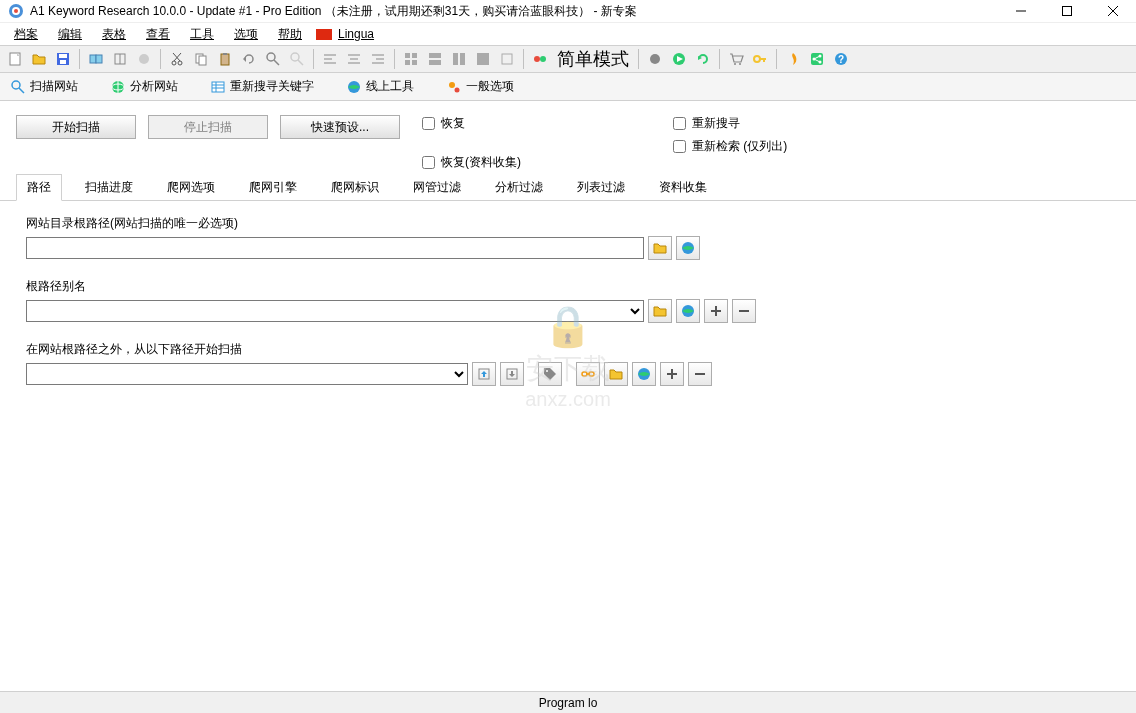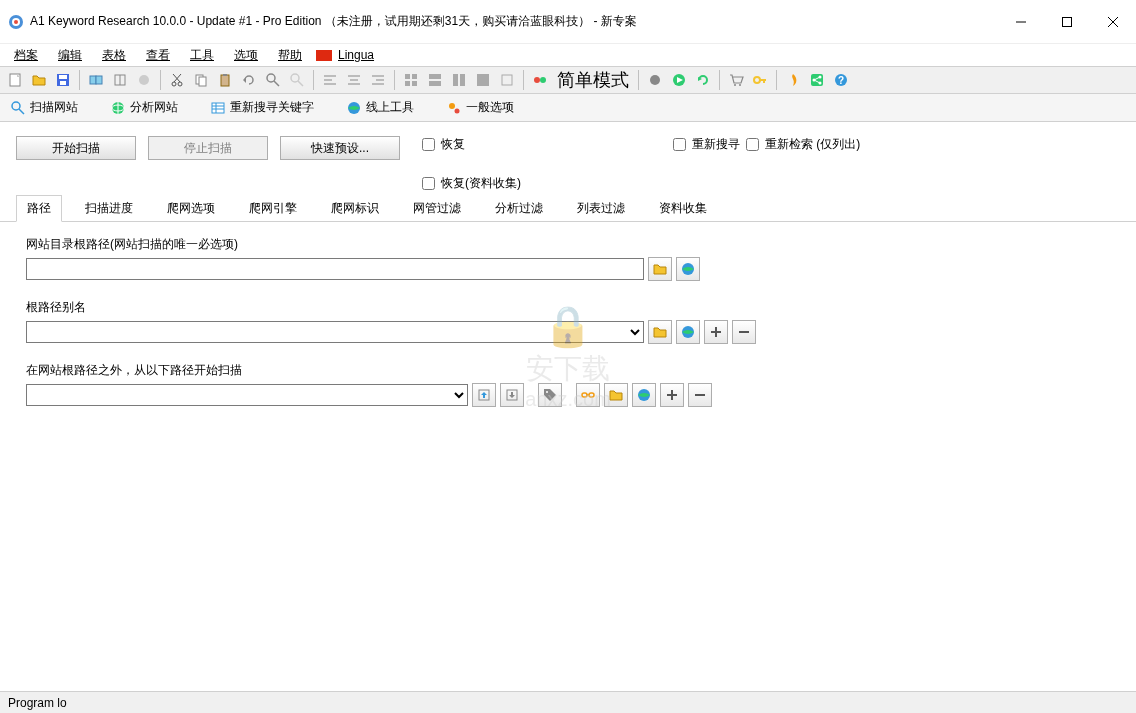--- a/index.html
+++ b/index.html
@@ -1,18 +1,18 @@
 <!DOCTYPE html>
 <html><head>
 <meta charset="utf-8">
 <style>
 * { margin: 0; padding: 0; box-sizing: border-box; font-family: "Microsoft YaHei", "Segoe UI", Tahoma, sans-serif; }
 body { width: 1136px; height: 713px; background: #fff; overflow: hidden; position: relative; font-size: 12px; color: #000; }
 
-.titlebar { height: 44px; background: #fff; display: flex; align-items: center; padding: 0 0 0 8px; border-bottom: 1px solid #eee; }
+.titlebar { height: 23px; background: #fff; display: flex; align-items: center; padding: 0 0 0 8px; border-bottom: 1px solid #eee; }
 .titlebar .app-icon { width: 16px; height: 16px; margin-right: 6px; }
 .titlebar .title { flex: 0 0 auto; font-size: 12px; color: #000; }
 .titlebar .spacer { flex: 1; }
 .win-btn { width: 46px; height: 30px; display: flex; align-items: center; justify-content: center; }
 .win-btn svg { width: 10px; height: 10px; }
 
 .menubar { height: 22px; background: #fff; display: flex; align-items: center; padding: 0 4px; gap: 0; }
 .menubar .mitem { padding: 3px 10px; font-size: 12px; cursor: default; text-decoration: underline; }
 .menubar .flag { width: 16px; height: 11px; background: #de2910; margin-left: 4px; margin-right: 4px; }
 
@@ -22,37 +22,37 @@
 .toolbar .tlabel { font-size: 18px; padding: 0 4px; }
 
 .tabstrip { height: 28px; background: #f5f5f5; border-bottom: 1px solid #d0d0d0; display: flex; align-items: center; padding: 0 4px; gap: 20px; }
 .tabstrip .tab { padding: 4px 6px; display: flex; align-items: center; gap: 4px; font-size: 12px; cursor: default; }
 .tabstrip .tab .ticon { width: 16px; height: 16px; }
 
 .action-row { display: flex; align-items: flex-start; padding: 14px 16px 6px 16px; gap: 12px; }
 .action-btn { width: 120px; height: 24px; background: linear-gradient(#fff,#e1e1e1); border: 1px solid #adadad; font-size: 12px; cursor: default; }
 .action-btn.disabled { color: #808080; background: #f0f0f0; }
 .check-col { display: flex; flex-direction: column; gap: 22px; margin-left: 10px; }
-.check-col2 { display: flex; flex-direction: row; gap: 6px; margin-left: 140px; }
+.check-col2 { display: flex; flex-direction: column; gap: 6px; margin-left: 140px; }
 .check-item { display: flex; align-items: center; gap: 6px; font-size: 12px; }
 .check-item input { width: 13px; height: 13px; }
 
 .subtabs { height: 24px; border-bottom: 1px solid #d0d0d0; display: flex; align-items: flex-end; padding: 0 16px; gap: 12px; }
 .subtabs .stab { padding: 4px 10px; font-size: 12px; border: 1px solid transparent; border-bottom: none; cursor: default; position: relative; }
 .subtabs .stab.active { background: #fff; border: 1px solid #d0d0d0; border-bottom: 1px solid #fff; margin-bottom: -1px; }
 
 .form-area { padding: 14px 26px; }
 .form-group { margin-bottom: 18px; }
 .form-label { font-size: 12px; margin-bottom: 4px; display: block; }
 .form-row { display: flex; align-items: center; gap: 4px; }
 .form-input { height: 22px; border: 1px solid #7a7a7a; padding: 0 4px; font-size: 12px; background: #fff; }
 .form-select { height: 22px; border: 1px solid #7a7a7a; padding: 0 4px; font-size: 12px; background: #fff; }
 .icon-btn { width: 24px; height: 24px; border: 1px solid #adadad; background: linear-gradient(#fff,#e8e8e8); display: flex; align-items: center; justify-content: center; cursor: default; }
 
-.statusbar { position: absolute; left: 0; right: 0; bottom: 0; height: 22px; background: #f0f0f0; border-top: 1px solid #d0d0d0; display: flex; align-items: center; justify-content: flex-start; padding: 0 8px; font-size: 12px; }
+.statusbar { position: absolute; left: 0; right: 0; bottom: 0; height: 22px; background: #f0f0f0; border-top: 1px solid #d0d0d0; display: flex; align-items: center; justify-content: center; padding: 0 8px; font-size: 12px; }
 
 .watermark { position: absolute; left: 50%; top: 50%; transform: translate(-50%,-50%); color: #ccc; font-size: 28px; pointer-events: none; text-align: center; opacity: 0.4; }
 .watermark .wm-icon { font-size: 40px; }
 
 
 .i16 { width: 16px; height: 16px; }
 </style>
 </head>
 <body>
 

